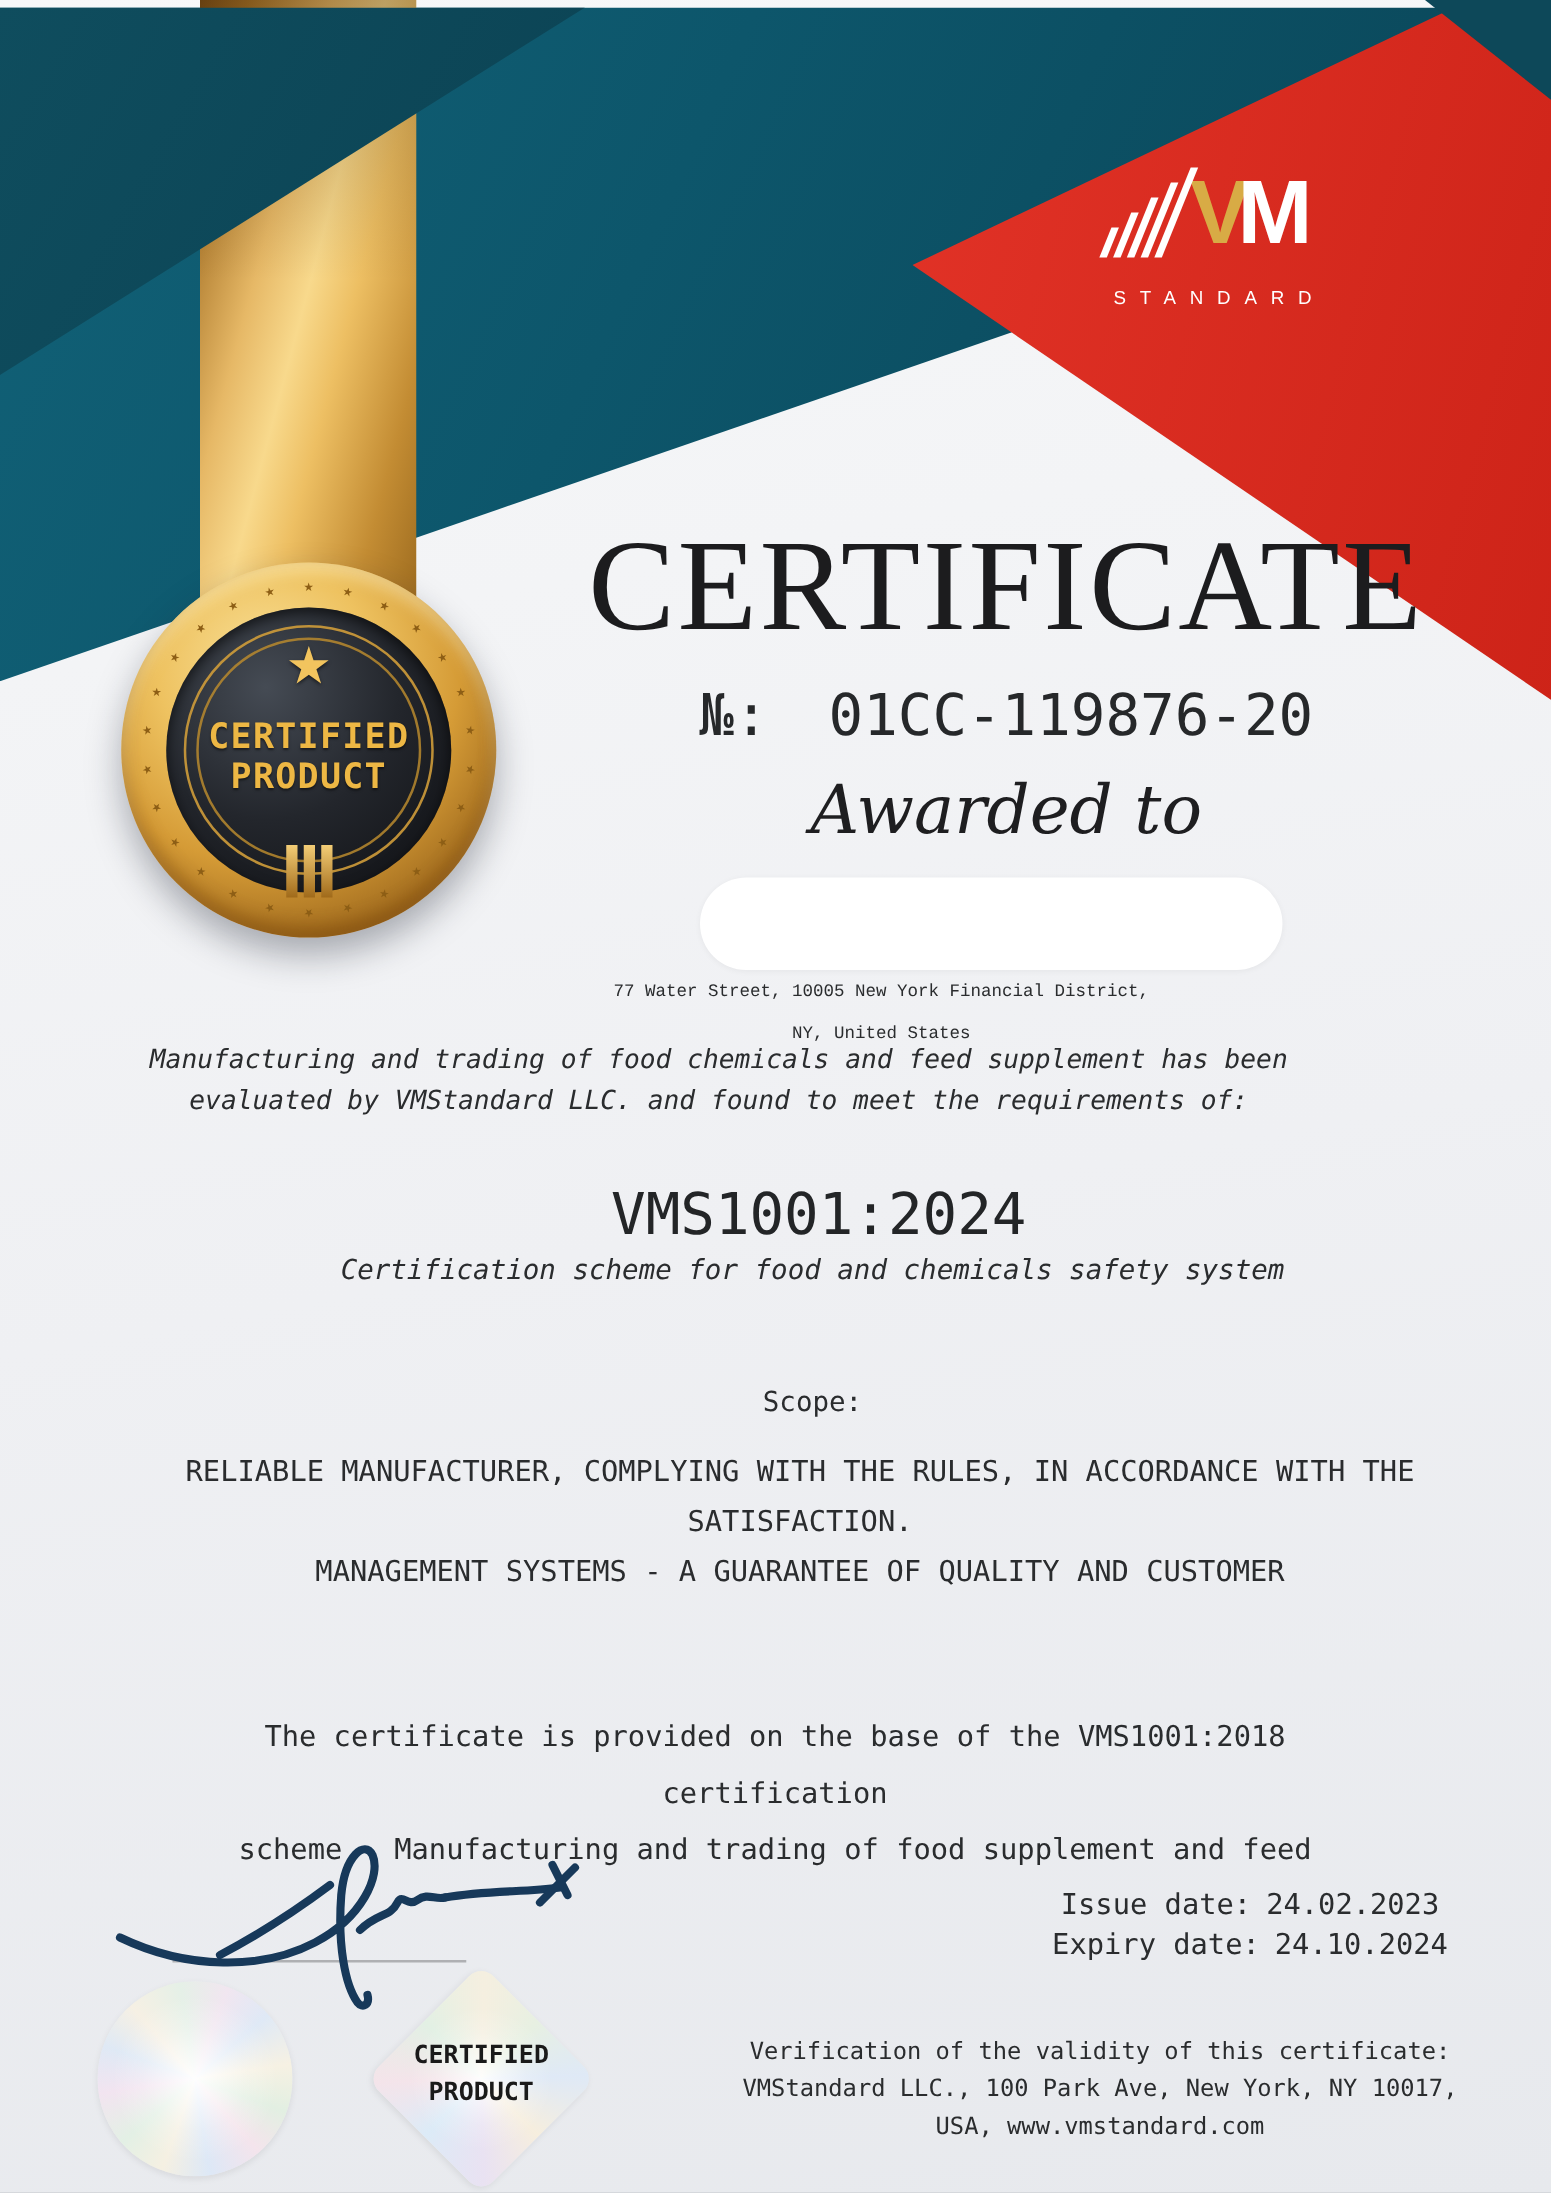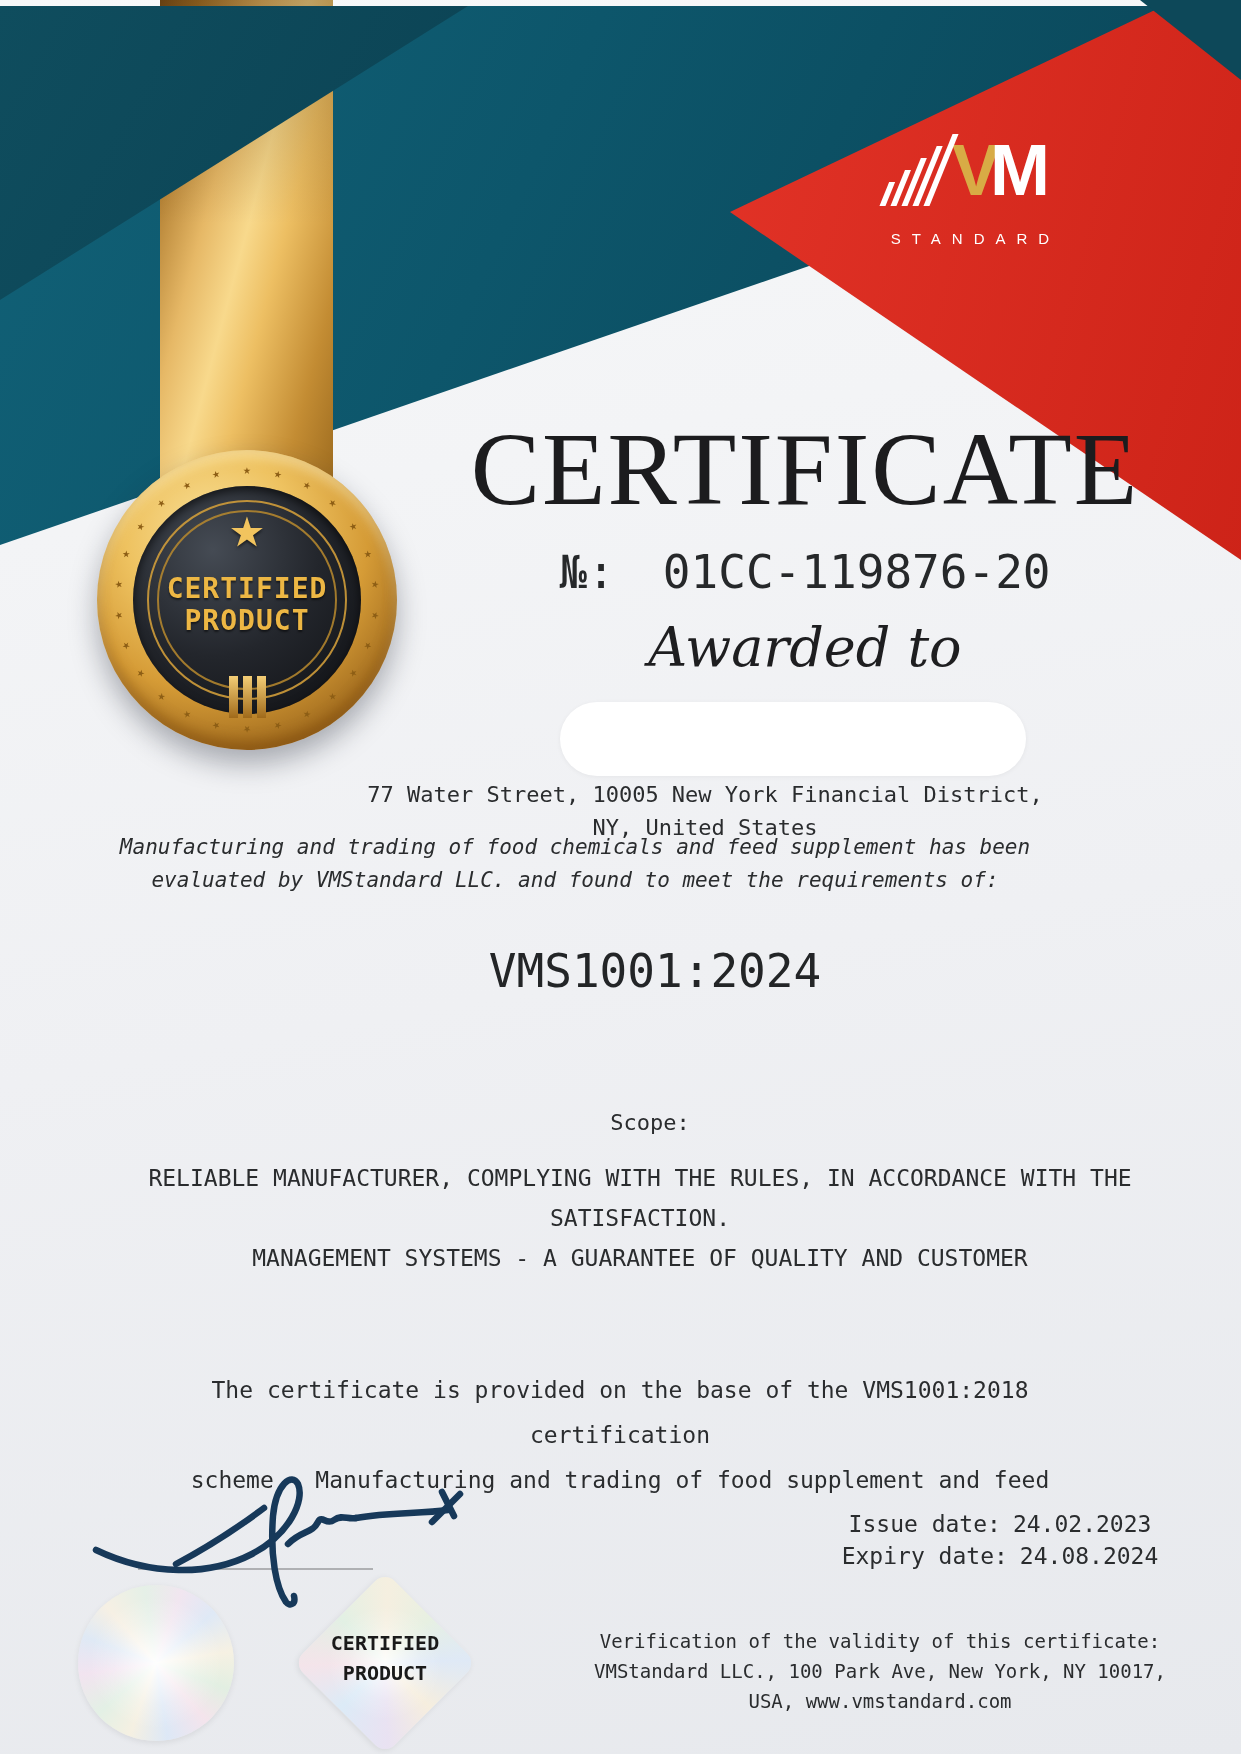--- a/index.html
+++ b/index.html
@@ -63,21 +63,21 @@
 
   
   .title{left:330px;top:414px;width:950px;font-family:"Liberation Serif",serif;
     font-size:104px;line-height:1.05;font-weight:400;letter-spacing:2px;color:#1c1c1e;z-index:8;}
   .cert-no{left:330px;top:545px;width:950px;font-size:46px;color:#26282a;z-index:8;}
   .cert-no .no-label{margin-right:48px;}
   .awarded{left:330px;top:616px;width:950px;font-family:"DejaVu Serif",serif;font-style:italic;
     font-size:54px;color:#1e1e20;z-index:8;}
   .redacted{left:560px;top:702px;width:466px;height:74px;border-radius:37px;background:#ffffff;
     box-shadow:0 1px 5px rgba(0,0,0,.05);z-index:8;}
-  .address{left:170px;top:778px;width:1070px;font-size:22px;line-height:33px;z-index:8;}
+  .address{left:170px;top:778px;width:1070px;font-size:14px;line-height:33px;z-index:8;font-family:Liberation Mono, monospace;}
   .statement{left:45px;top:831px;width:1060px;font-style:italic;font-size:21px;line-height:33px;z-index:8;}
   .vms-code{left:155px;top:944px;width:1000px;font-size:46px;color:#232527;z-index:8;}
   .vms-scheme{left:150px;top:1004px;width:1000px;font-style:italic;font-size:22px;z-index:8;}
   .scope-label{left:150px;top:1110px;width:1000px;font-size:22px;z-index:8;}
   .scope-lines{left:140px;top:1158px;width:1000px;font-size:23px;line-height:40px;z-index:8;}
   .basis{left:120px;top:1368px;width:1000px;font-size:23px;line-height:45px;z-index:8;}
   .dates{left:700px;top:1508px;width:600px;font-size:23px;line-height:32px;z-index:8;}
   .dates .dval{margin-left:12px;}
   .verification{left:380px;top:1626px;width:1000px;font-size:19px;line-height:30px;z-index:8;}
 
@@ -178,20 +178,21 @@
     <div>77 Water Street, 10005 New York Financial District,</div>
     <div>NY, United States</div>
   </div>
 
   <div class="abs ctr statement">
     <div>Manufacturing and trading of food chemicals and feed supplement has been</div>
     <div>evaluated by VMStandard LLC. and found to meet the requirements of:</div>
   </div>
 
   <div class="abs ctr vms-code">VMS1001:2024</div>
+  <div class="abs ctr vms-scheme">Certification scheme for food and chemicals safety system</div>
 
   <div class="abs ctr scope-label">Scope:</div>
   <div class="abs ctr scope-lines">
     <div>RELIABLE MANUFACTURER, COMPLYING WITH THE RULES, IN ACCORDANCE WITH THE</div>
     <div>SATISFACTION.</div>
     <div>MANAGEMENT SYSTEMS - A GUARANTEE OF QUALITY AND CUSTOMER</div>
   </div>
 
   <div class="abs ctr basis">
     <div>The certificate is provided on the base of the VMS1001:2018 certification</div>
@@ -212,21 +213,21 @@
 
   <div class="abs holo-circle"></div>
   <div class="abs holo-diamond"></div>
   <div class="abs holo-text">
     <div>CERTIFIED</div>
     <div>PRODUCT</div>
   </div>
 
   <div class="abs ctr dates">
     <div><span>Issue date:</span><span class="dval">24.02.2023</span></div>
-    <div><span>Expiry date:</span><span class="dval">24.08.2024</span></div>
+    <div><span>Expiry date:</span><span class="dval">24.10.2024</span></div>
   </div>
 
   <div class="abs ctr verification">
     <div>Verification of the validity of this certificate:</div>
     <div>VMStandard LLC., 100 Park Ave, New York, NY 10017,</div>
     <div>USA, www.vmstandard.com</div>
   </div>
 
 </div>
 

